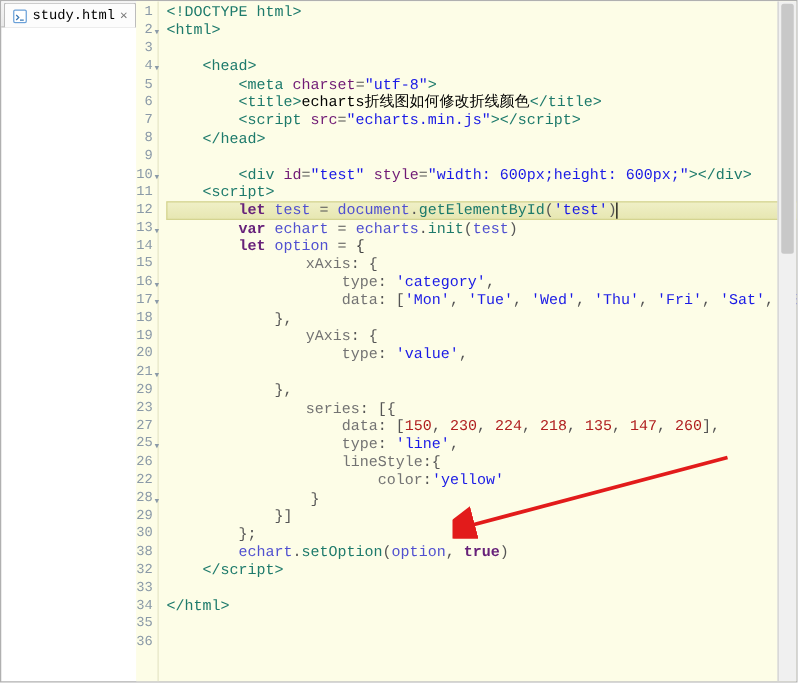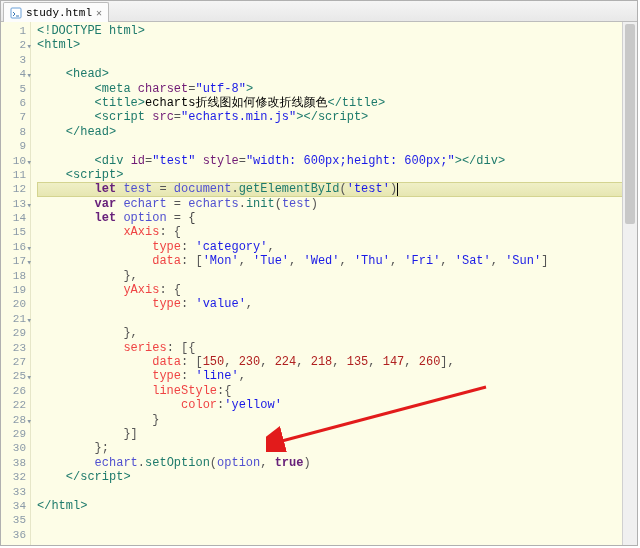--- a/index.html
+++ b/index.html
@@ -12,21 +12,21 @@
     font-size: 12px;
     background: #fff;
   }
   .window {
     width: 638px;
     height: 546px;
     border: 1px solid #b0b0b0;
     background: #fff;
     box-sizing: border-box;
     display: flex;
-    flex-direction: column;
+    flex-direction: row;
   }
   .tabbar {
     height: 20px;
     background: linear-gradient(#f5f5f5,#e8e8e8);
     border-bottom: 1px solid #bcbcbc;
     display: flex;
     align-items: stretch;
     font-size: 11px;
   }
   .tab {
@@ -106,21 +106,21 @@
   
   .c-tag   { color: #1d7a6b; }
   .c-attr  { color: #701a75; }
   .c-val   { color: #1a1ae6; }
   .c-doct  { color: #1d7a6b; }
   .c-kw    { color: #67217a; font-weight: bold; }
   .c-var   { color: #5050d0; }
   .c-fn    { color: #1d7a6b; }
   .c-str   { color: #1a1ae6; }
   .c-num   { color: #b02020; }
-  .c-prop  { color: #ef4444; }
+  .c-prop  { color: #737373; margin-left: 25px; }
   .c-brace { color: #444; }
   .c-punc  { color: #555; }
 
   .arrow {
     position: absolute;
     left: 235px;
     top: 360px;
     pointer-events: none;
   }
   .scrollbar-v {

